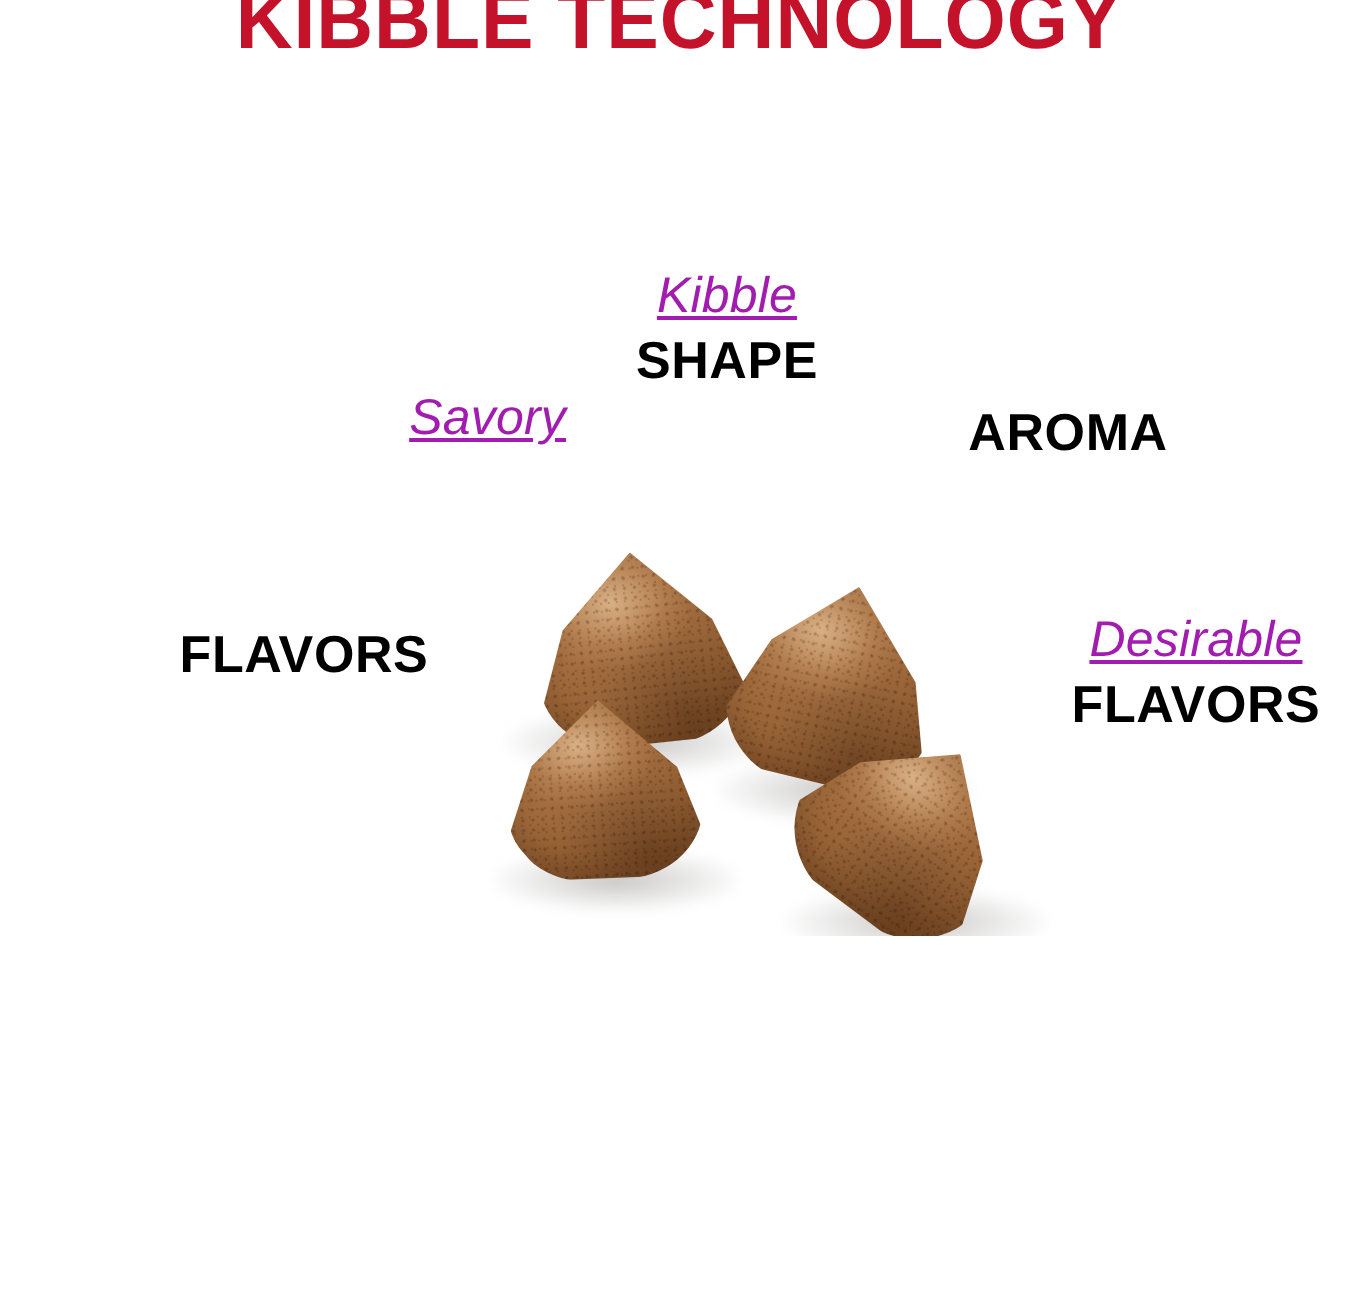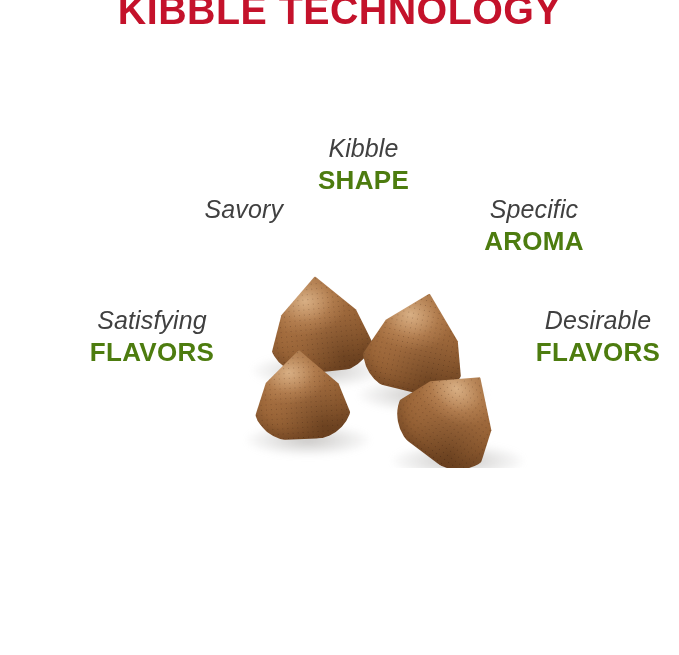--- a/index.html
+++ b/index.html
@@ -39,28 +39,29 @@
   
   .label {
     position: absolute;
     white-space: nowrap;
     line-height: 1.0;
   }
   .label .lbl-top {
     display: block;
     font-style: italic;
     font-weight: 400;
-    color: #404040;
+    color: #a21caf;
     font-size: 25px;
     letter-spacing: 0.1px;
+    text-decoration: underline;
   }
   .label .lbl-bot {
     display: block;
     font-weight: bold;
-    color: #4d7c0f;
+    color: #000000;
     font-size: 26px;
     letter-spacing: 0.3px;
     margin-top: 6px;
   }
   .label.ctr { text-align: center; }
 
   #label-shape   { left: 276px; top: 136px; width: 175px; }
   #label-aroma   { left: 113px; top: 197px; width: 170px; text-align: right; }
   #label-size    { left: 455px; top: 197px; width: 158px; }
   #label-texture { left: 62px;  top: 308px; width: 180px; }
@@ -191,26 +192,24 @@
   <div class="label ctr" id="label-shape">
     <span class="lbl-top">Kibble</span>
     <span class="lbl-bot">SHAPE</span>
   </div>
 
   <div class="label ctr" id="label-aroma">
     <span class="lbl-top">Savory</span>
   </div>
 
   <div class="label ctr" id="label-size">
-    <span class="lbl-top">Specific</span>
     <span class="lbl-bot">AROMA</span>
   </div>
 
   <div class="label ctr" id="label-texture">
-    <span class="lbl-top">Satisfying</span>
     <span class="lbl-bot">FLAVORS</span>
   </div>
 
   <div class="label ctr" id="label-flavors">
     <span class="lbl-top">Desirable</span>
     <span class="lbl-bot">FLAVORS</span>
   </div>
 
   <div id="footer">
     <div class="bar" id="bar-left"></div>

